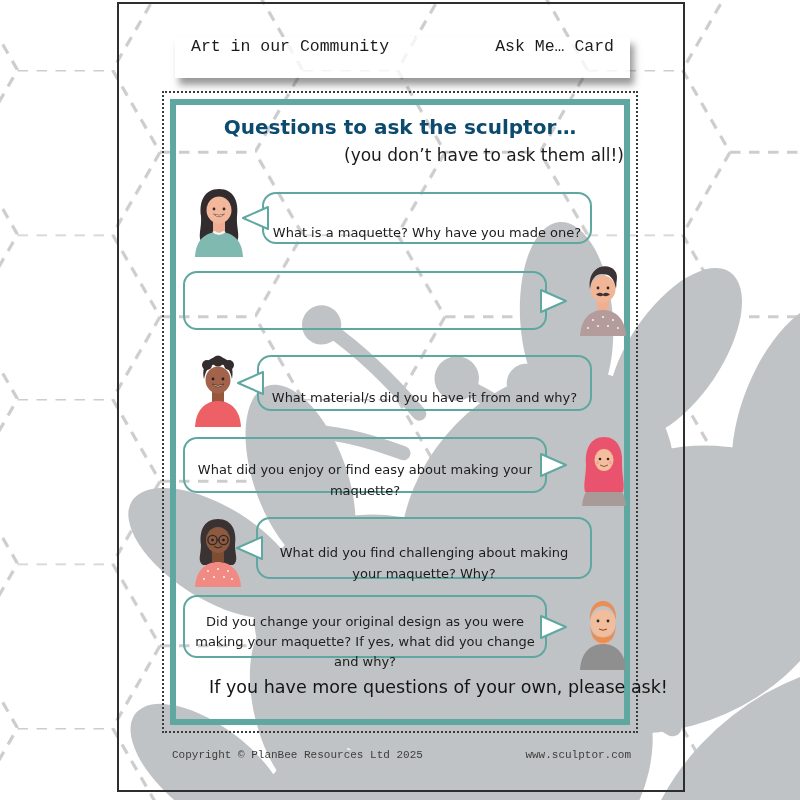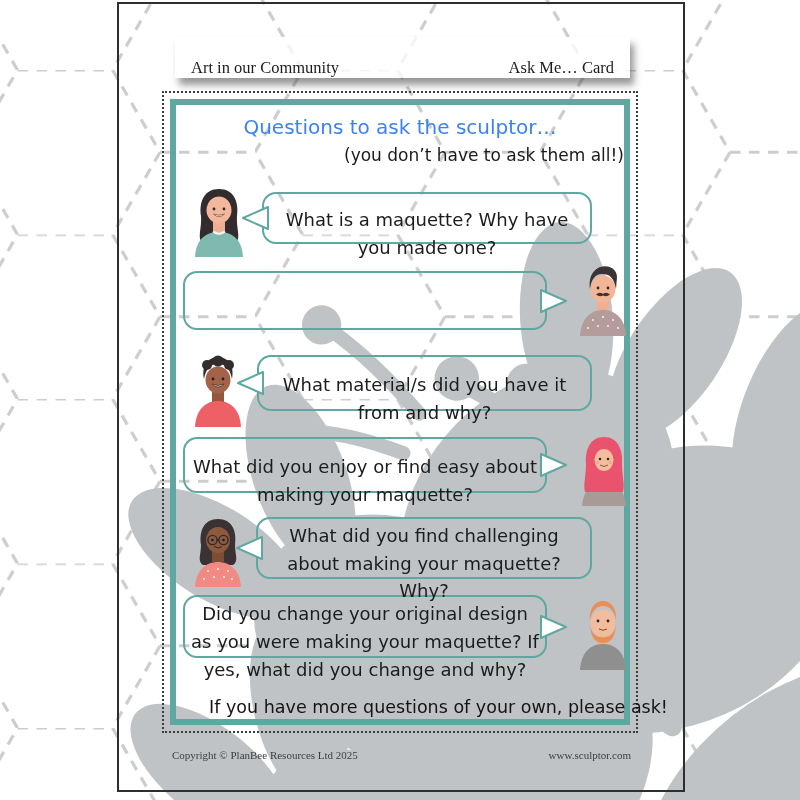--- a/index.html
+++ b/index.html
@@ -4,42 +4,42 @@
 <style>
   html,body{margin:0;padding:0;background:#fff;}
   #canvas{position:relative;width:800px;height:800px;background:#ffffff;overflow:hidden;
           font-family:"DejaVu Sans",sans-serif;color:#1f1f1f;}
   #bg{position:absolute;inset:0;z-index:1;}
   .page-border{position:absolute;left:117px;top:2px;width:564px;height:786px;
                border:2px solid #2e2e2e;z-index:2;background:transparent;}
   .header-bar{position:absolute;left:175px;top:37px;width:455px;height:41px;z-index:4;
               background:rgba(255,255,255,0.78);
               box-shadow:4px 7px 7px rgba(70,70,70,0.55);
-              display:flex;align-items:flex-end;justify-content:space-between;
+              display:flex;align-items:flex-start;justify-content:space-between;
               padding:0 16px;box-sizing:border-box;
-              font-family:Liberation Serif, serif;font-size:16.5px;color:#1c1c1c;}
+              font-family:Liberation Mono, monospace;font-size:16.5px;color:#1c1c1c;}
   .card-dotted{position:absolute;left:162px;top:91px;width:476px;height:642px;
                border:2px dotted #3b3b3b;box-sizing:border-box;z-index:3;}
   .card-teal{position:absolute;left:6px;top:6px;right:6px;bottom:6px;
              border:6px solid #5FA8A2;box-sizing:border-box;}
   .card-title{position:absolute;left:176px;top:115px;width:448px;z-index:5;
-              text-align:center;font-size:20px;font-weight:normal;color:#3b82f6;}
+              text-align:center;font-size:20px;font-weight:bold;color:#0c4a6e;}
   .card-subtitle{position:absolute;left:176px;top:145px;width:448px;z-index:5;
                  text-align:right;font-size:17px;color:#1b1b1b;}
   .closing-note{position:absolute;left:176px;top:677px;width:525px;z-index:5;
-                text-align:center;font-size:17.5px;color:#141414;margin-top:20px;}
+                text-align:center;font-size:17.5px;color:#141414;}
   .avatar{position:absolute;width:64px;height:74px;z-index:5;}
   .bubble{position:absolute;z-index:5;border:2px solid #5FA8A2;border-radius:14px;
           background:transparent;display:flex;align-items:center;justify-content:center;
           box-sizing:border-box;padding:2px 6px;}
-  .bubble-text{text-align:center;font-size:18px;line-height:1.55;color:#1c1c1c;margin-top:31px;}
+  .bubble-text{text-align:center;font-size:13px;line-height:1.55;color:#1c1c1c;margin-top:31px;}
   .tail{position:absolute;top:50%;transform:translateY(-50%);width:28px;height:26px;z-index:6;}
   .tail.left{left:-23px;}
   .tail.right{right:-23px;}
-  .footer-text{position:absolute;z-index:5;font-family:Liberation Serif, serif;
+  .footer-text{position:absolute;z-index:5;font-family:Liberation Mono, monospace;
                font-size:11px;color:#3d3d3d;}
   #copyright{left:172px;top:749px;}
   #website{right:169px;top:749px;}
 </style>
 </head>
 <body>
 
 <div id="canvas">
 
   <svg id="bg" width="800" height="800" viewBox="0 0 800 800">

